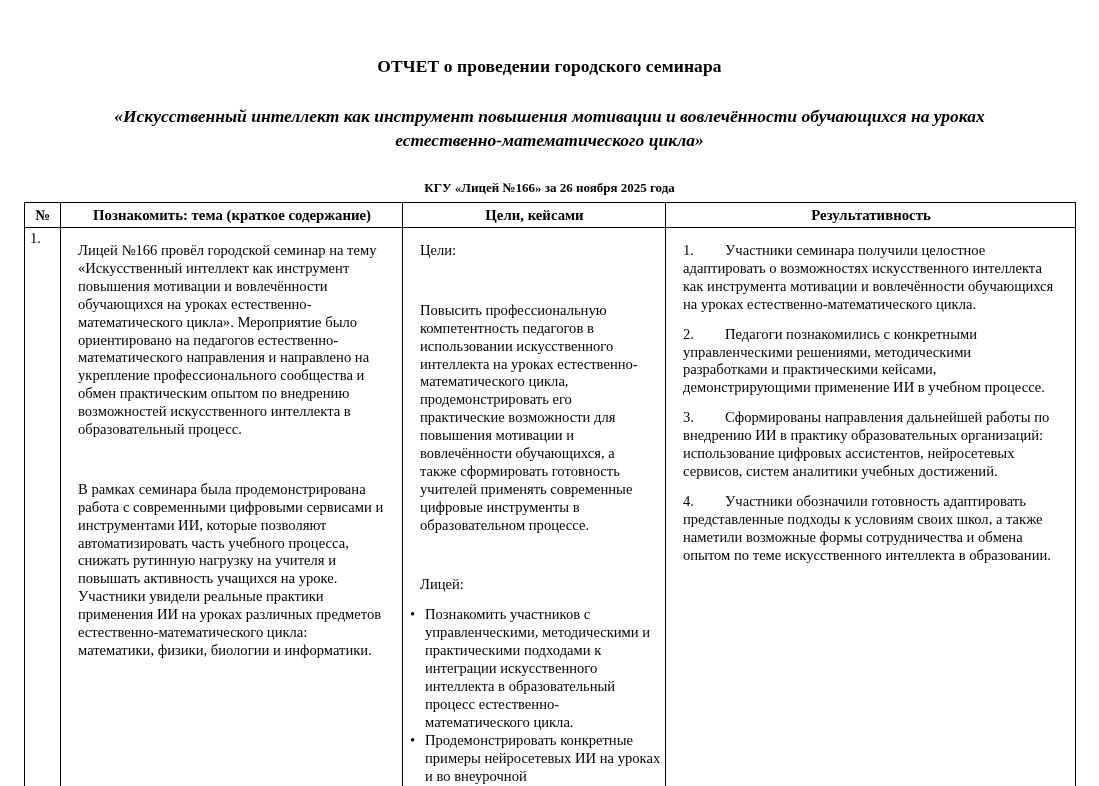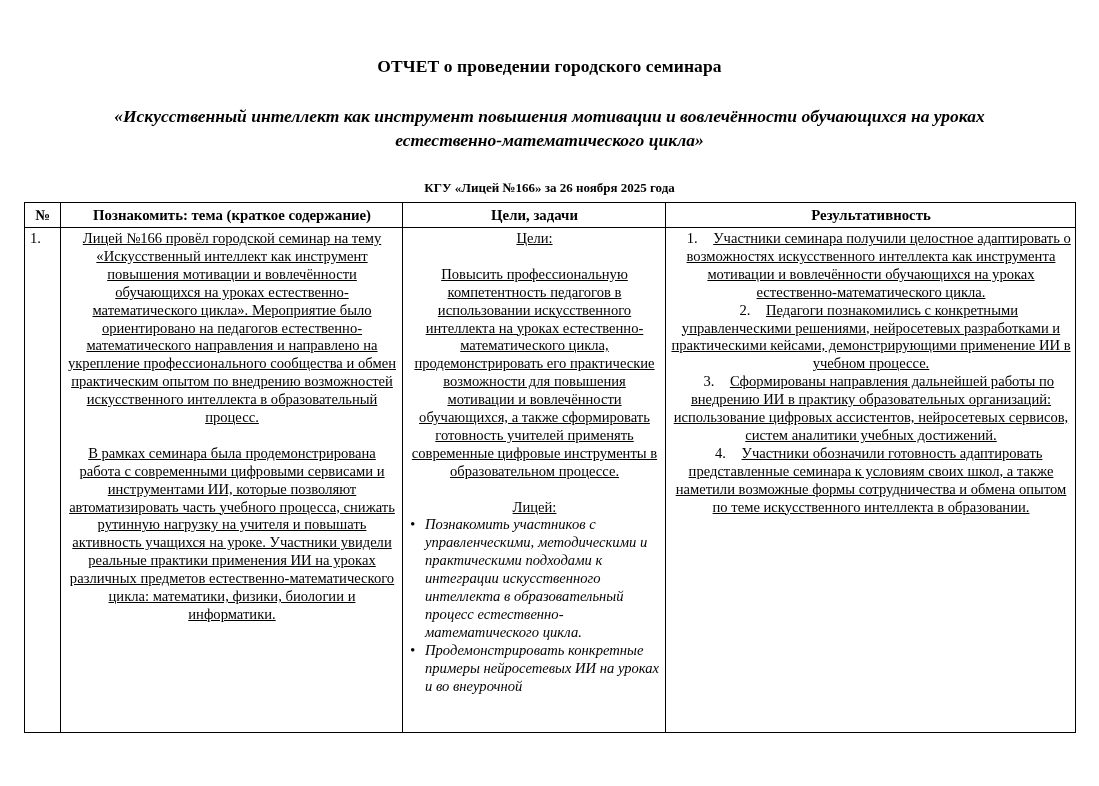--- a/index.html
+++ b/index.html
@@ -86,42 +86,40 @@
   .cell-num {
     text-align: left;
     padding-left: 7px;
   }
 
   .body-row td {
     height: 500px;
   }
 
   p.para {
-    margin: 0;
-    text-align: center;
-    text-decoration: underline;
+    margin: 12px;
+    text-align: left;
   }
   p.para + p.para {
     margin-top: 0;
   }
   p.blank {
     margin: 0;
     height: 17.9px;
   }
 
   ul.tasks {
     margin: 0;
     padding: 0;
     list-style: none;
   }
   ul.tasks li {
     position: relative;
     padding-left: 17px;
     margin: 0;
-    font-style: italic;
   }
   ul.tasks li::before {
     content: "\2022";
     position: absolute;
     left: 2px;
     top: 0;
   }
 
   .numitem {
     margin: 0;
@@ -150,21 +148,21 @@
     <colgroup>
       <col class="col-num">
       <col class="col-event">
       <col class="col-goals">
       <col class="col-res">
     </colgroup>
     <thead>
       <tr>
         <th>№</th>
         <th>Познакомить: тема (краткое содержание)</th>
-        <th>Цели, задачи</th>
+        <th>Цели, кейсами</th>
         <th>Результативность</th>
       </tr>
     </thead>
     <tbody>
       <tr class="body-row">
 
         <td class="cell-num overflow-clip">1.</td>
 
         <td class="overflow-clip">
           <p class="para">Лицей №166 провёл городской семинар на тему «Искусственный интеллект как инструмент повышения мотивации и вовлечённости обучающихся на уроках естественно-математического цикла». Мероприятие было ориентировано на педагогов естественно-математического направления и направлено на укрепление профессионального сообщества и обмен практическим опытом по внедрению возможностей искусственного интеллекта в образовательный процесс.</p>
@@ -182,27 +180,27 @@
             <li>Познакомить участников с управленческими, методическими и практическими подходами к интеграции искусственного интеллекта в образовательный процесс естественно-математического цикла.</li>
             <li>Продемонстрировать конкретные примеры нейросетевых ИИ на уроках и во внеурочной</li>
           </ul>
         </td>
 
         <td class="overflow-clip">
           <p class="numitem para">
             <span class="num">1.</span><span>Участники семинара получили целостное адаптировать о возможностях искусственного интеллекта как инструмента мотивации и вовлечённости обучающихся на уроках естественно-математического цикла.</span>
           </p>
           <p class="numitem para">
-            <span class="num">2.</span><span>Педагоги познакомились с конкретными управленческими решениями, нейросетевых разработками и практическими кейсами, демонстрирующими применение ИИ в учебном процессе.</span>
+            <span class="num">2.</span><span>Педагоги познакомились с конкретными управленческими решениями, методическими разработками и практическими кейсами, демонстрирующими применение ИИ в учебном процессе.</span>
           </p>
           <p class="numitem para">
             <span class="num">3.</span><span>Сформированы направления дальнейшей работы по внедрению ИИ в практику образовательных организаций: использование цифровых ассистентов, нейросетевых сервисов, систем аналитики учебных достижений.</span>
           </p>
           <p class="numitem para">
-            <span class="num">4.</span><span>Участники обозначили готовность адаптировать представленные семинара к условиям своих школ, а также наметили возможные формы сотрудничества и обмена опытом по теме искусственного интеллекта в образовании.</span>
+            <span class="num">4.</span><span>Участники обозначили готовность адаптировать представленные подходы к условиям своих школ, а также наметили возможные формы сотрудничества и обмена опытом по теме искусственного интеллекта в образовании.</span>
           </p>
         </td>
 
       </tr>
     </tbody>
   </table>
 
 </div>
 
 </body></html>

